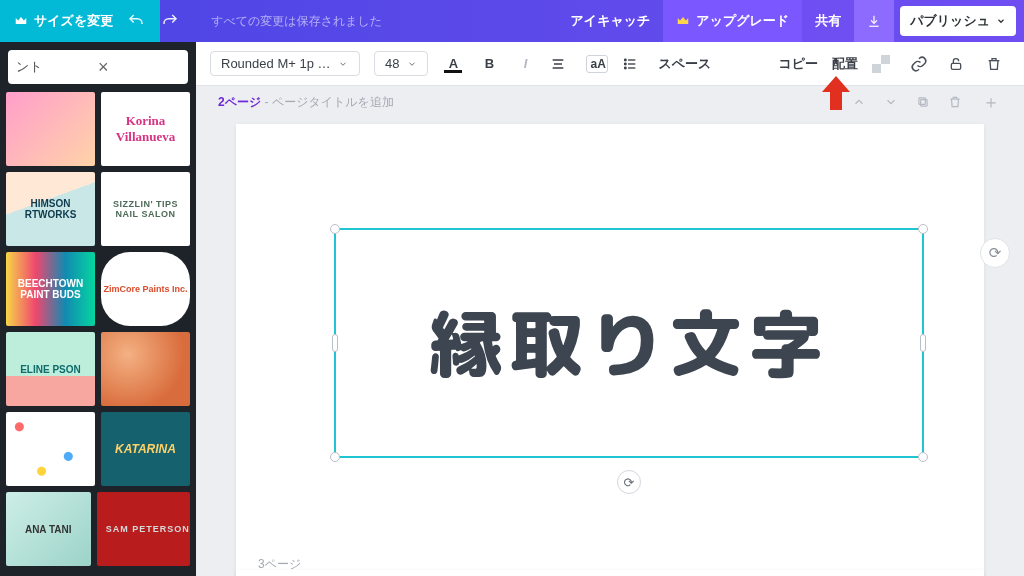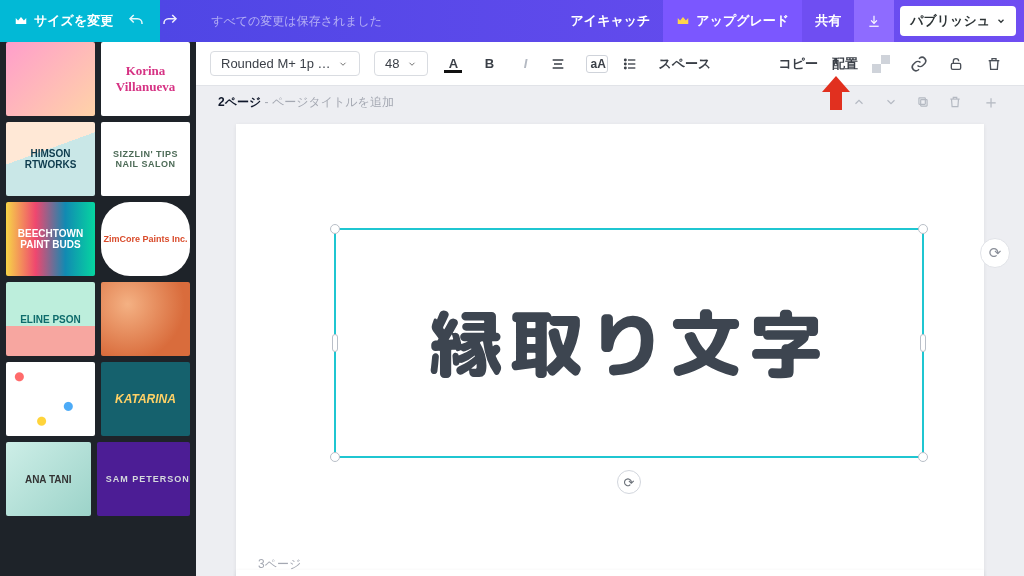--- a/index.html
+++ b/index.html
@@ -63,21 +63,21 @@
   .t8{background:radial-gradient(circle at 30% 30%,#f4b183,#d96c3c 70%);}
   .t8 .t{color:#fff;opacity:.0;}
   .t9{background:#fff;}
   .t9::before{content:"";position:absolute;inset:0;background:
      radial-gradient(circle at 15% 20%,#ff6b6b 4px,transparent 5px),
      radial-gradient(circle at 70% 60%,#4dabf7 4px,transparent 5px),
      radial-gradient(circle at 40% 80%,#ffd43b 4px,transparent 5px);}
   .t10{background:#15616d;}
   .t10 .t{color:#ffd166;font-style:italic;font-size:12px;}
   .t11{background:linear-gradient(135deg,#cdeee7,#9cd3c9);}
-  .t12{background:#4c1d95;padding-left:9px;}
+  .t12{background:#b91c1c;padding-left:9px;}
   .t12 .t{color:#d4d9dc;font-size:9px;letter-spacing:1px;}
   .panel-handle{
     position:absolute; right:-10px; top:280px; width:10px; height:60px;
     background:#1e2329; border-radius:0 6px 6px 0;
     display:flex;align-items:center;justify-content:center;color:#aaa;font-size:10px;
   }
 
   
   .editor {
     position:absolute; left:196px; right:0; top:42px; bottom:0;
@@ -96,21 +96,21 @@
   .toolbar .ico.I { font-style:italic;color:#b4b9c2;}
   .toolbar .ico.aA{font-size:12px;border:1px solid #cfd3da;border-radius:3px;padding:1px 3px;}
   .toolbar .sep{flex:1;}
   .toolbar .right-ico{width:24px;text-align:center;color:#4b5058;}
   .toolbar .txtbtn{font-weight:600;}
 
   .pagebar {
     height:32px; display:flex; align-items:center; padding:0 22px; gap:10px;
     color:#a4a8b2; font-size:12px;
   }
-  .pagebar .lbl b{color:#0f172a;font-weight:600;}
+  .pagebar .lbl b{color:#6d28d9;font-weight:600;}
   .pagebar .flex{flex:1;}
   .pagebar .mini{width:22px;text-align:center;color:#b4b9c2;}
 
   .canvas-wrap{flex:1;position:relative;overflow:hidden;}
   .page{
     position:absolute; left:40px; right:40px; top:6px; height:540px;
     background:#fff; box-shadow:0 1px 4px rgba(0,0,0,.07);
   }
   .sel{
     position:absolute; left:98px; top:104px; width:590px; height:230px;
@@ -203,20 +203,24 @@
   </div>
   <div class="btn publish">
     <span>パブリッシュ</span>
     <svg class="chevron" viewBox="0 0 24 24" fill="none" stroke="#2d3436" stroke-width="3">
         <path d="M6 9l6 6 6-6"></path>
       </svg>
   </div>
 </div>
 
 <div class="leftpanel">
+  <div class="search">
+    <span>ント</span>
+    <span class="x">×</span>
+  </div>
   <div class="thumbs">
     <div class="row">
       <div class="thumb t1"></div>
       <div class="thumb t2">
           <span class="t">Korina Villanueva</span>
         </div>
     </div>
     <div class="row">
       <div class="thumb t3">
           <span class="t">HIMSON

